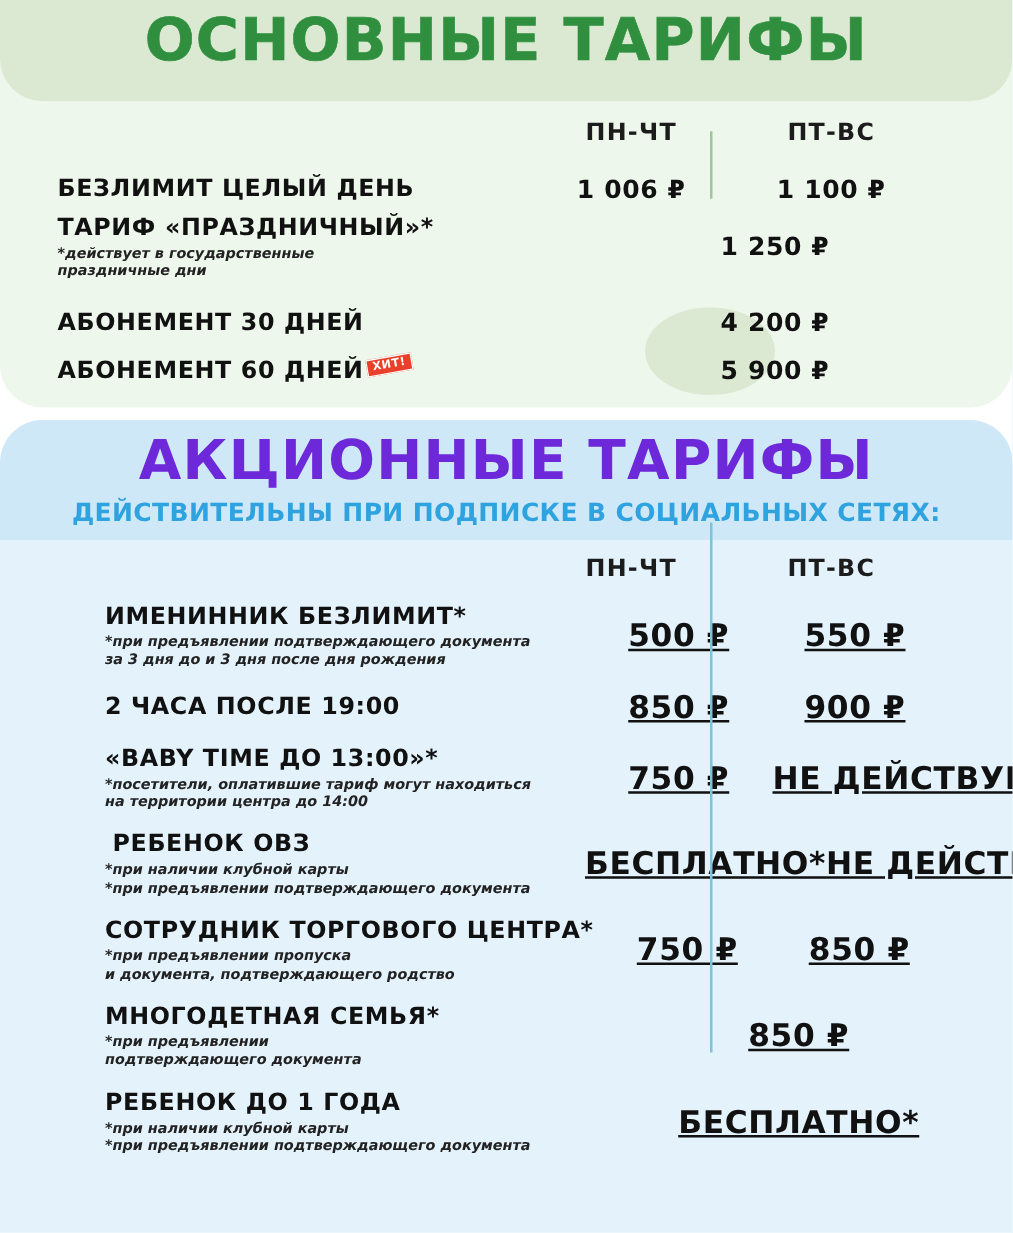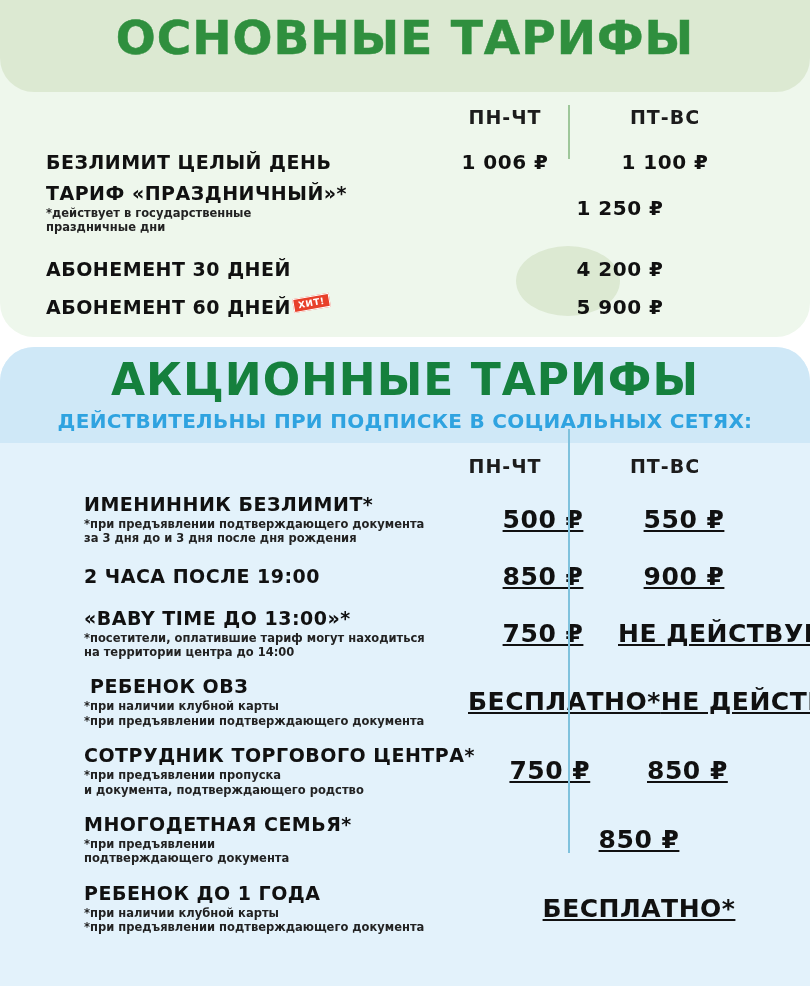--- a/index.html
+++ b/index.html
@@ -16,21 +16,21 @@
   .section-main {
     position: relative;
     background: #eef7ec;
     border-radius: 0 0 34px 34px;
     padding: 0 0 18px 0;
     margin: 0;
   }
   .title-band-green {
     background: #dce9d2;
     border-radius: 0 0 34px 34px;
-    height: 92px;
+    height: 81px;
     display: flex;
     align-items: center;
     justify-content: center;
     padding-bottom: 17px;
   }
   .title-green {
     font-family: "DejaVu Sans", sans-serif;
     font-weight: bold;
     font-size: 47px;
     letter-spacing: 1px;
@@ -80,20 +80,21 @@
     text-transform: uppercase;
     white-space: nowrap;
   }
   .sub {
     font-family: "DejaVu Sans", sans-serif;
     font-weight: bold;
     font-size: 11.5px;
     color: #222;
     line-height: 1.25;
     margin-top: 2px;
+    font-style: italic;
   }
   .val {
     font-family: "DejaVu Sans", sans-serif;
     font-weight: bold;
     font-size: 20px;
     color: #111;
     text-align: center;
     letter-spacing: 0.5px;
     white-space: nowrap;
   }
@@ -147,21 +148,21 @@
     background: #cfe8f7;
     border-radius: 34px 34px 0 0;
     padding: 10px 0 10px 0;
     text-align: center;
   }
   .title-blue {
     font-family: "DejaVu Sans", sans-serif;
     font-weight: bold;
     font-size: 44px;
     letter-spacing: 1px;
-    color: #15803d;
+    color: #6d28d9;
     text-transform: uppercase;
     line-height: 1.05;
   }
   .subtitle-blue {
     font-family: "DejaVu Sans", sans-serif;
     font-weight: bold;
     font-size: 20px;
     letter-spacing: 0.3px;
     color: #2fa3e0;
     text-transform: uppercase;

